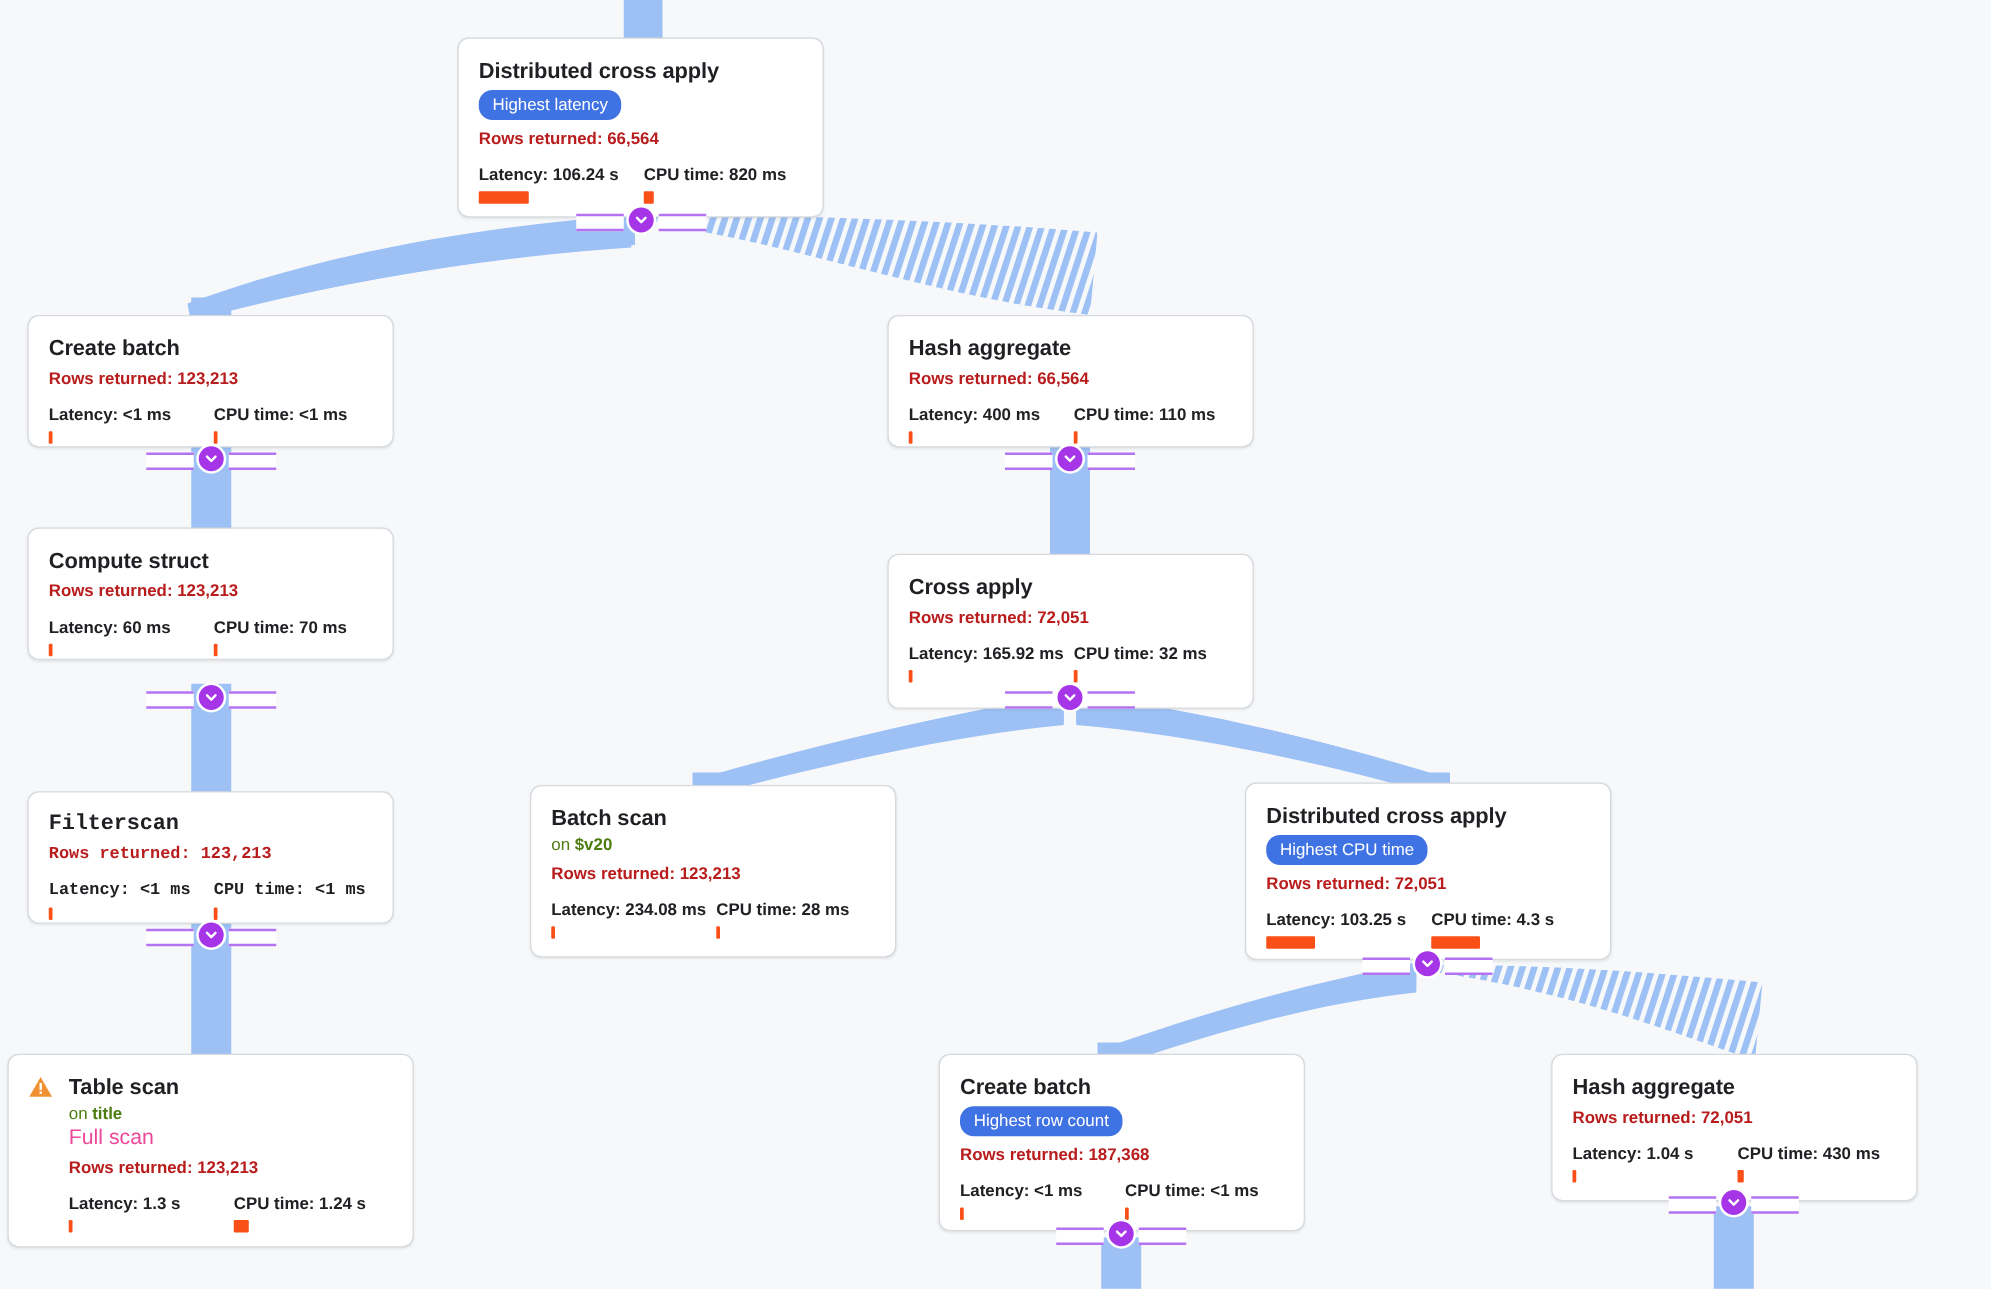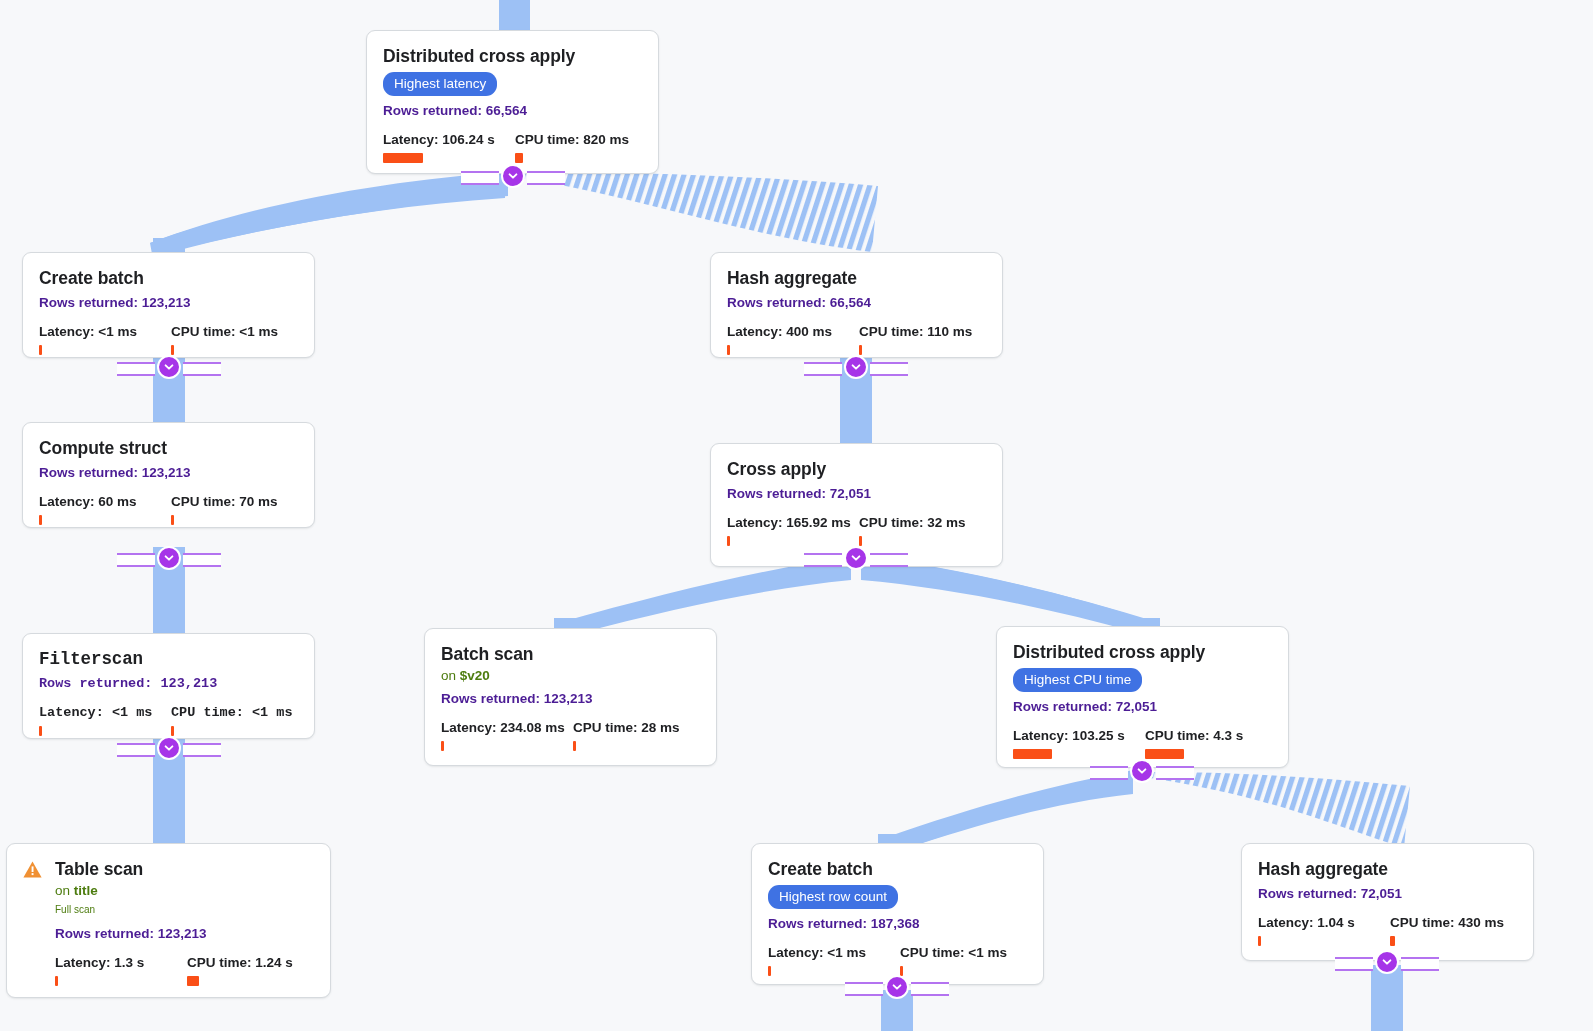--- a/index.html
+++ b/index.html
@@ -72,42 +72,42 @@
   }
 
   .node-sub {
     font-size: 13.5px;
     color: #4d7c0f;
     line-height: 19px;
     margin-top: 1px;
   }
   .node-sub .sub-strong { font-weight: bold; }
   .node-note {
-    font-size: 10px;
-    color: #4d7c0f;
+    font-size: 17px;
+    color: #ec4899;
     line-height: 20px;
   }
 
   .badge {
     display: inline-block;
     background: #3F72E3;
     color: #FFFFFF;
     font-size: 13.5px;
     line-height: 15px;
     padding: 4px 11px 5px 11px;
     border-radius: 11px;
     margin-top: 5px;
     margin-bottom: 1px;
     white-space: nowrap;
   }
 
   .rows {
     font-size: 13.5px;
     font-weight: bold;
-    color: #4c1d95;
+    color: #b91c1c;
     line-height: 19px;
     margin-top: 4px;
     white-space: nowrap;
   }
 
   .metrics {
     display: flex;
     flex-direction: row;
     margin-top: 12px;
   }

